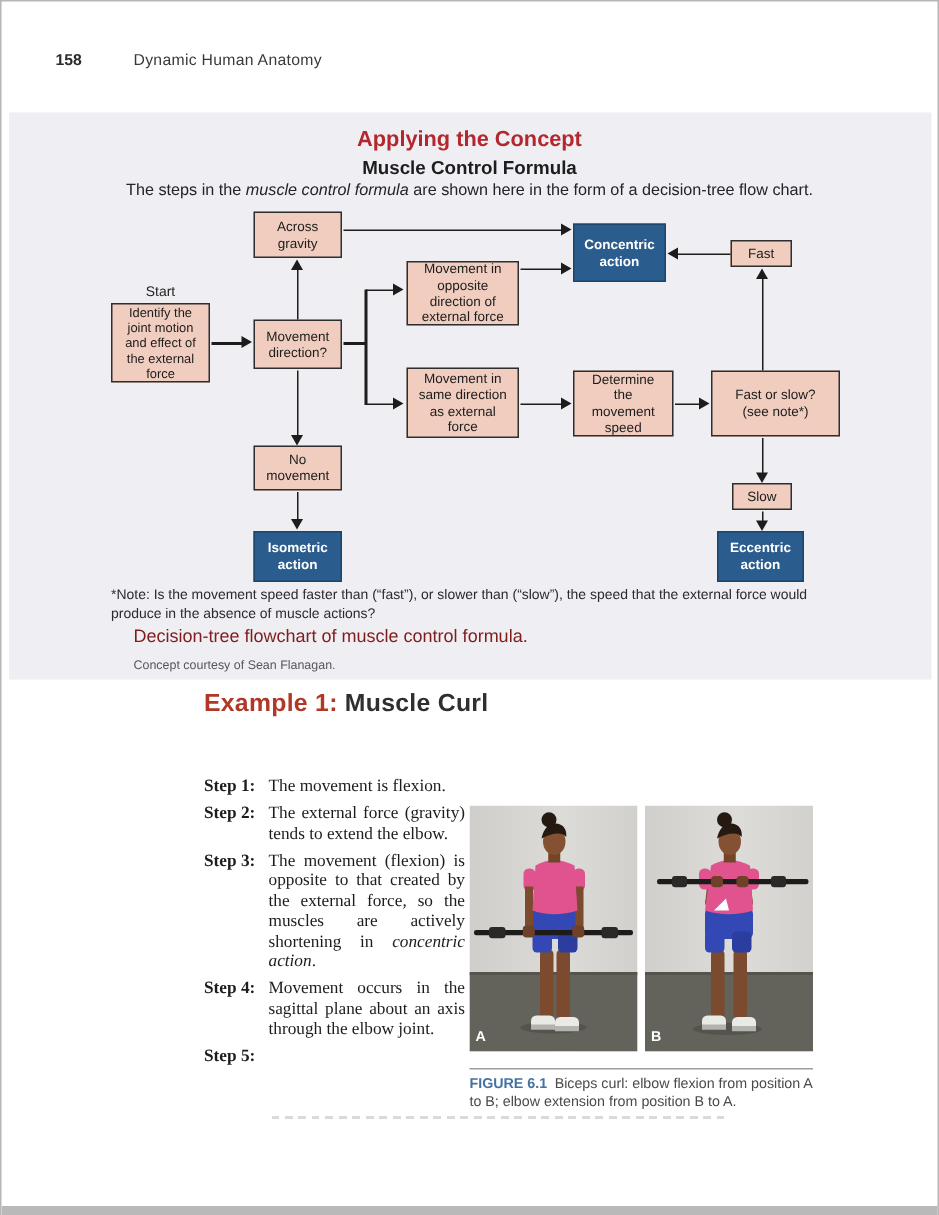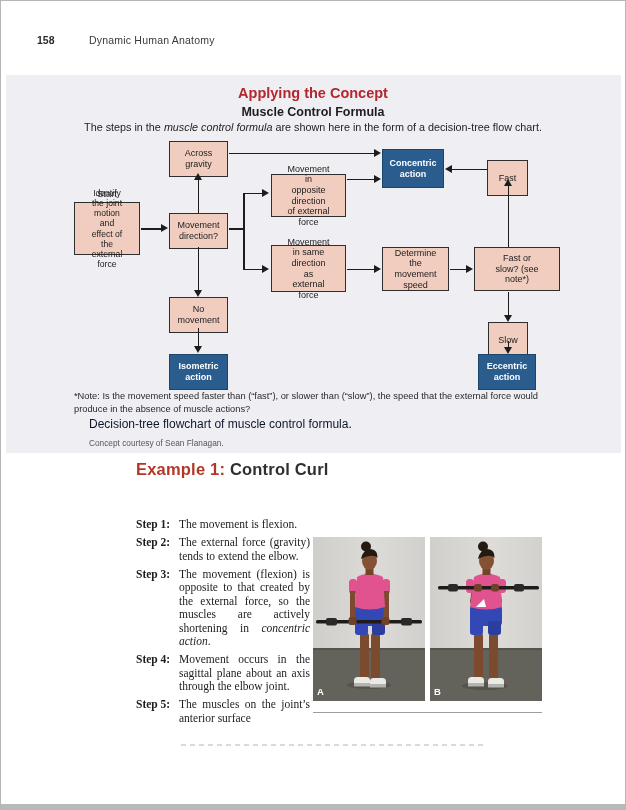--- a/index.html
+++ b/index.html
@@ -10,31 +10,31 @@
   .pgnum{position:absolute;left:36px;top:33px;font-size:10.5px;font-weight:bold;color:#2b2b2b;}
   .runhead{position:absolute;left:88px;top:33px;font-size:10.5px;color:#3a3a3a;letter-spacing:.2px;}
   
   .panel{position:absolute;left:5px;top:74px;width:615px;height:378px;background:#eeeef3;}
   .ptitle{position:absolute;left:0;right:0;top:84px;text-align:center;font-size:14.5px;font-weight:bold;color:#b3282e;}
   .psub{position:absolute;left:0;right:0;top:104px;text-align:center;font-size:12.5px;font-weight:bold;color:#1d1d1f;}
   .pintro{position:absolute;left:0;right:0;top:120px;text-align:center;font-size:10.8px;color:#242426;}
   .pintro .it{font-style:italic;}
   
   .fbox{position:absolute;background:#f0cdbf;border:1px solid #2e2e2e;display:flex;align-items:center;justify-content:center;
-        text-align:center;font-size:9px;line-height:1.18;color:#1c1c1c;padding:17px;box-sizing:border-box;}
+        text-align:center;font-size:9px;line-height:1.18;color:#1c1c1c;padding:6px;box-sizing:border-box;}
   .fbox.blue{background:#2b5c8e;border-color:#1d4569;color:#ffffff;font-weight:bold;}
   .startlbl{position:absolute;left:73px;top:188px;width:66px;text-align:center;font-size:9.3px;color:#1c1c1c;}
   .ln{position:absolute;background:#1c1c1c;}
   .ah{position:absolute;width:0;height:0;border:0 solid transparent;}
   .ah-r{border-top-width:4.5px;border-bottom-width:4.5px;border-left:7px solid #1c1c1c;}
   .ah-l{border-top-width:4.5px;border-bottom-width:4.5px;border-right:7px solid #1c1c1c;}
   .ah-u{border-left-width:4.5px;border-right-width:4.5px;border-bottom:7px solid #1c1c1c;}
   .ah-d{border-left-width:4.5px;border-right-width:4.5px;border-top:7px solid #1c1c1c;}
   .note{position:absolute;left:73px;top:389px;width:480px;font-size:9.3px;line-height:1.35;color:#2a2a2c;}
-  .fcap{position:absolute;left:88px;top:416px;font-size:12px;color:#0f172a;}
+  .fcap{position:absolute;left:88px;top:416px;font-size:12px;color:#7f1d1d;}
   .fcredit{position:absolute;left:88px;top:437px;font-size:8.3px;color:#56575b;}
   
   .exhead{position:absolute;left:135px;top:459px;font-size:16.5px;font-weight:bold;letter-spacing:.2px;}
   .exhead .red{color:#b13827;}
   .exhead .blk{color:#2f2f31;}
   .serif{font-family:"Liberation Serif",serif;}
   .expara{position:absolute;left:135px;top:485px;width:459px;font-size:11.5px;line-height:13.6px;color:#1e1c1d;text-align:justify;}
   .steps{position:absolute;left:135px;top:517px;width:174px;}
   .step{display:grid;grid-template-columns:43px 131px;margin-bottom:4.5px;font-size:11.5px;line-height:13.5px;color:#1e1c1d;}
   .step .lbl{font-weight:bold;}
@@ -107,42 +107,41 @@
   <div class="ah ah-d" style="left:502.5px;top:314px;"></div>
   <div class="ln" style="left:506.5px;top:340px;width:1.5px;height:7px;"></div>
   <div class="ah ah-d" style="left:502.5px;top:346px;"></div>
   <div class="ln" style="left:196.5px;top:327px;width:1.5px;height:19px;"></div>
   <div class="ah ah-d" style="left:192.5px;top:345px;"></div>
 
   <div class="note">*Note: Is the movement speed faster than (“fast”), or slower than (“slow”), the speed that the external force would produce in the absence of muscle actions?</div>
   <div class="fcap">Decision-tree flowchart of muscle control formula.</div>
   <div class="fcredit">Concept courtesy of Sean Flanagan.</div>
 
-  <div class="exhead"><span class="red">Example 1:</span><span class="blk"> Control Curl</span></div>
+  <div class="exhead"><span class="red">Example 1:</span><span class="blk"> Muscle Curl</span></div>
 
   <div class="steps serif">
     <div class="step">
         <span class="lbl">Step 1:</span>
         <span class="txt">The movement is flexion.</span>
       </div>
     <div class="step">
         <span class="lbl">Step 2:</span>
         <span class="txt">The external force (gravity) tends to extend the elbow.</span>
       </div>
     <div class="step">
         <span class="lbl">Step 3:</span>
         <span class="txt"><span>The movement (flexion) is opposite to that created by the external force, so the muscles are actively shortening in </span><span class="it">concentric action</span><span>.</span></span>
       </div>
     <div class="step">
         <span class="lbl">Step 4:</span>
         <span class="txt">Movement occurs in the sagittal plane about an axis through the elbow joint.</span>
       </div>
     <div class="step">
         <span class="lbl">Step 5:</span>
-        <span class="txt">The muscles on the joint’s anterior surface</span>
       </div>
   </div>
 
   <div class="photo" style="left:312px;top:536px;">
     <svg viewBox="0 0 112 164">
       <defs>
         <linearGradient id="bgA" x1="0" y1="0" x2="1" y2="0">
           <stop offset="0" stop-color="#cfcecb"></stop>
             <stop offset=".55" stop-color="#dcdbd8"></stop>
             <stop offset="1" stop-color="#d1d0cd"></stop>
@@ -216,17 +215,18 @@
       <rect x="8" y="49" width="101" height="3.5" rx="1.5" fill="#1e1c1a"></rect>
       <rect x="18" y="47" width="10" height="7.5" rx="2" fill="#2b2927"></rect>
       <rect x="84" y="47" width="10" height="7.5" rx="2" fill="#2b2927"></rect>
       <rect x="44" y="47" width="8" height="7.5" rx="2.5" fill="#6f4128"></rect>
       <rect x="61" y="47" width="8" height="7.5" rx="2.5" fill="#6f4128"></rect>
     </svg>
     <span class="pholbl">B</span>
   </div>
 
   <div class="figrule"></div>
+  <div class="figcap"><span class="flab">FIGURE 6.1</span><span>Biceps curl: elbow flexion from position A to B; elbow extension from position B to A.</span></div>
 
   <div class="remnant"></div>
   <div class="botbar"></div>
 
 </div>
 
 </body></html>

